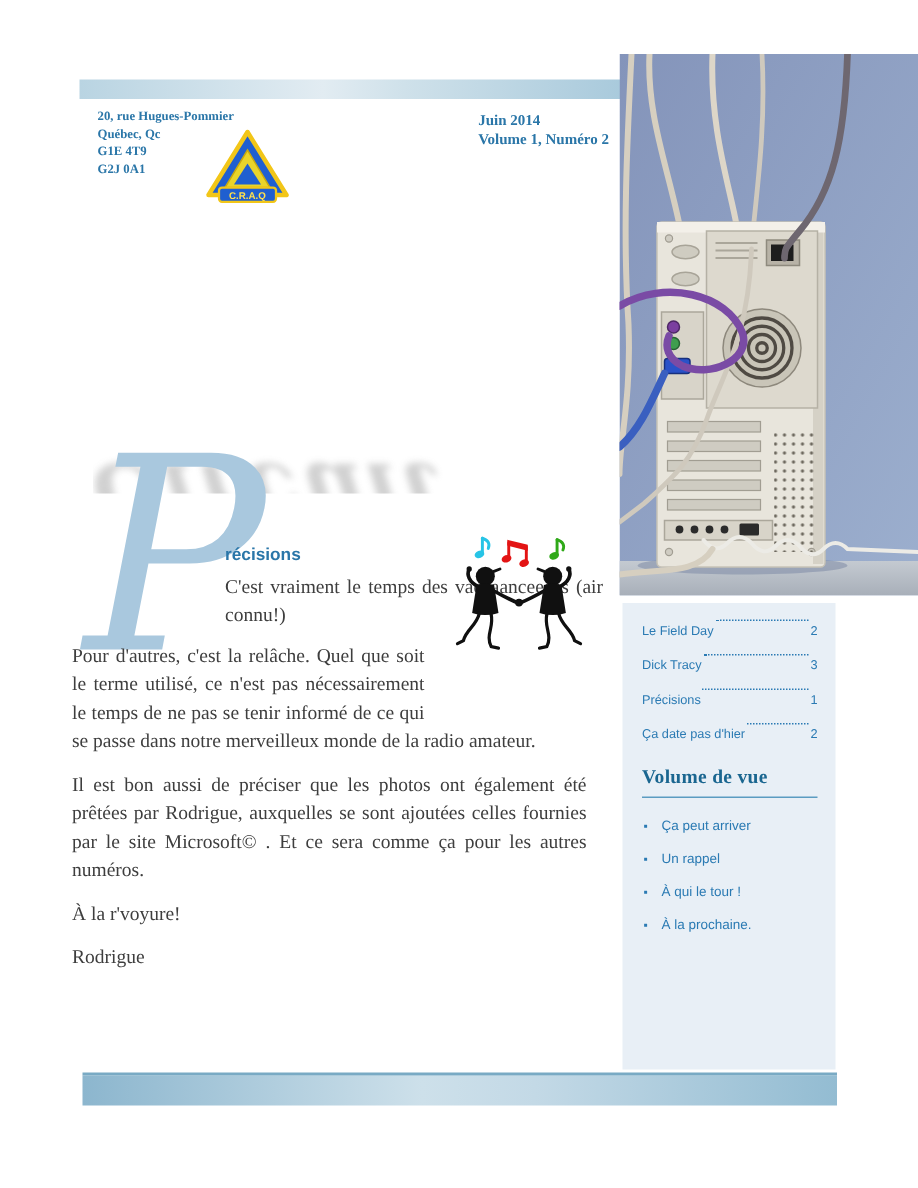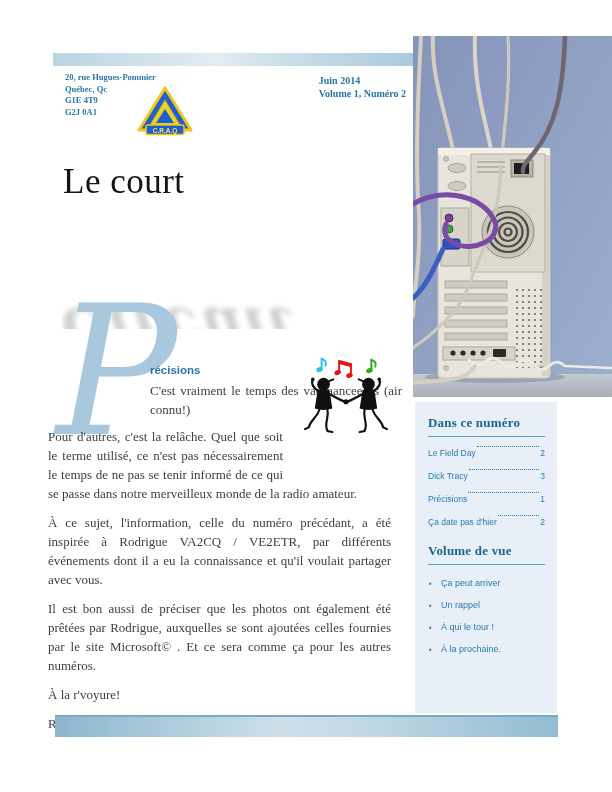--- a/index.html
+++ b/index.html
@@ -133,21 +133,20 @@
   <div class="logo">
     <svg width="60" height="56" viewBox="0 0 60 56">
       <polygon points="30,3 56,45 4,45" fill="#1f5fd0" stroke="#f2c618" stroke-width="3" stroke-linejoin="round"></polygon>
       <polygon points="30,15 45,40 15,40" fill="#e9d42a" stroke="#c9a90e" stroke-width="1"></polygon>
       <polygon points="30,24 39,38 21,38" fill="#1f5fd0"></polygon>
       <rect x="11" y="40" width="38" height="9.5" rx="2" fill="#1f5fd0" stroke="#f2c618" stroke-width="1.5"></rect>
       <text x="30" y="47.5" font-size="6.5" fill="#ffe14d" text-anchor="middle" font-family="Liberation Sans, sans-serif" font-weight="bold">C.R.A.Q</text>
     </svg>
   </div>
 
-  <div class="title-prefix">Le court</div>
   <div class="reflect-wrap">
     <div class="reflect-text">Circuit</div>
   </div>
 
   <div class="dropcap">P</div>
   <div class="dropcap-reflect-wrap">
     
   </div>
   <div class="preci-label">récisions</div>
   <div class="intro">C'est vraiment le temps des vacaaanceeees (air connu!)</div>
@@ -188,21 +187,20 @@
         <path d="M65,43 C58,47 54,49 49,51" stroke-width="2.5" fill="none"></path>
         <path d="M75,58 C77,67 84,69 86,77 l4,2" stroke-width="2.2" fill="none"></path>
         <path d="M67,59 C65,68 71,73 67,81 l-5,1" stroke-width="2.2" fill="none"></path>
       </g>
       <circle cx="48" cy="51" r="2.6" fill="#101010"></circle>
     </svg>
   </div>
 
   <div class="body-copy">
     <p><span class="wrap-spacer"></span><span>Pour d'autres, c'est la relâche. Quel que soit le terme utilisé, ce n'est pas nécessairement le temps de ne pas se tenir informé de ce qui se passe dans notre merveilleux monde de la radio amateur.</span></p>
-    <p><span>À ce sujet, l'information, celle du numéro précédant, a été inspirée à Rodrigue VA2CQ / VE2ETR, par différents événements dont il a eu la connaissance et qu'il voulait partager avec vous.</span></p>
     <p><span>Il est bon aussi de préciser que les photos ont également été prêtées par Rodrigue, auxquelles se sont ajoutées celles fournies par le site Microsoft© . Et ce sera comme ça pour les autres numéros.</span></p>
     <p class="signoff">À la r'voyure!</p>
     <p class="signature">Rodrigue</p>
   </div>
 
   <div class="photo">
     <svg width="199" height="361" viewBox="0 0 199 361">
       <defs>
         <linearGradient id="wall" x1="0" y1="0" x2="1" y2="1">
           <stop offset="0" stop-color="#8494ba"></stop>
@@ -289,21 +287,20 @@
         <path d="M88,130 C86,190 68,215 58,244 C48,272 36,282 16,300 L0,312" stroke="#cfc9bd" stroke-width="3.2"></path>
         <path d="M0,168 C30,150 72,160 82,186 C88,204 60,216 42,208 C32,203 30,195 33,188" stroke="#7a4ba5" stroke-width="5"></path>
         <path d="M0,262 C14,250 22,230 30,213" stroke="#3a5fc0" stroke-width="5"></path>
         <path d="M56,324 q8,10 16,2 q8,-8 16,0 q8,10 16,2 q8,-8 16,0 q8,10 16,2 q8,-8 16,0 L199,332" stroke="#ecebe6" stroke-width="2.6"></path>
         <path d="M0,347 C28,343 52,347 62,330" stroke="#d6cfc0" stroke-width="4"></path>
       </g>
     </svg>
   </div>
 
   <div class="sidebar">
-    <div class="side-heading">Dans ce numéro</div>
 
     <div class="toc-item">
       <span>Le Field Day</span>
       <span class="toc-dots"></span>
       <span>2</span>
     </div>
     <div class="toc-item">
       <span>Dick Tracy</span>
       <span class="toc-dots"></span>
       <span>3</span>

